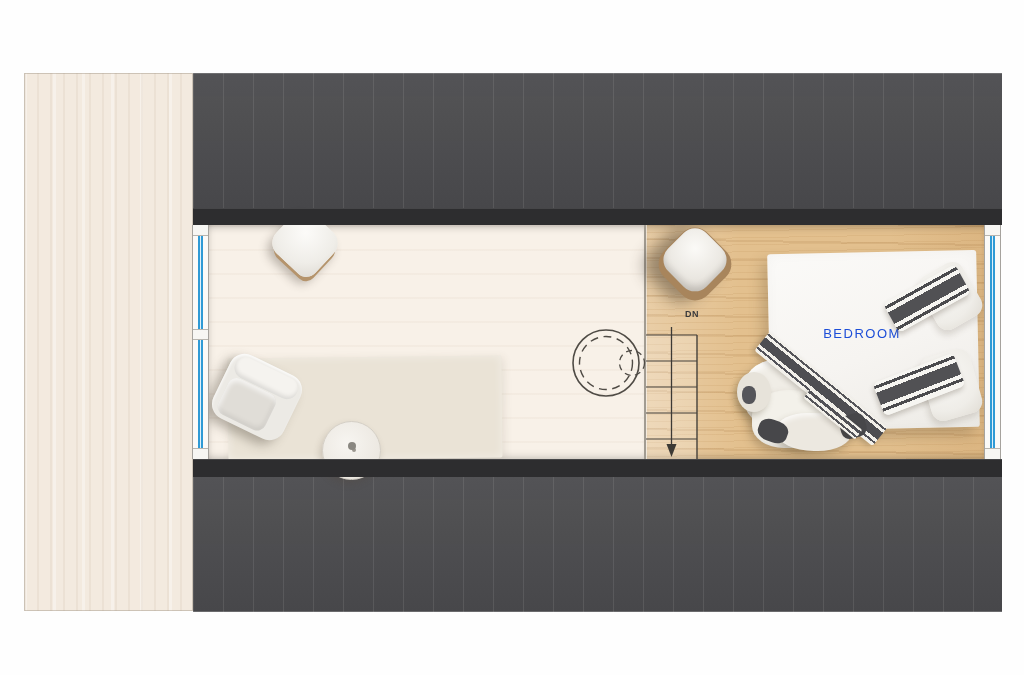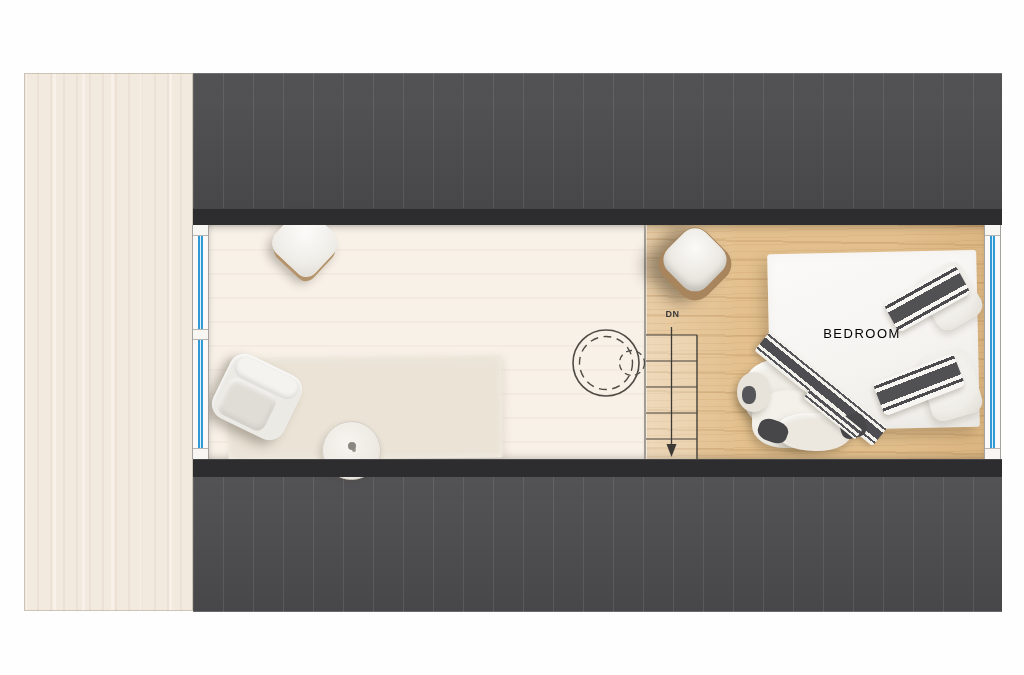--- a/index.html
+++ b/index.html
@@ -72,29 +72,29 @@
     box-shadow:inset 2px 3px 5px rgba(255,255,255,.7), inset -2px -3px 5px rgba(0,0,0,.08);}
   .side-table{left:322px;top:421px;width:59px;height:59px;border-radius:50%;z-index:3;
     background:radial-gradient(circle at 42% 38%, #f7f5f1, #ece8e1 70%, #ddd8cf);
     border:1px solid #d4cfc6;box-shadow:-2px 4px 7px rgba(80,70,55,.22);}
   .side-table .knob{left:25px;top:20px;width:8px;height:8px;border-radius:50%;background:#8a8781;
     box-shadow:2px 4px 0 -2px #9b978f;}
   .dashed-circle{left:571px;top:328px;width:76px;height:71px;z-index:3;}
 
   
   .stairs{left:646px;top:308px;width:53px;height:151px;z-index:3;}
-  .stairs-label{left:646px;top:309px;width:53px;text-align:center;font-size:9px;font-weight:700;
+  .stairs-label{left:646px;top:309px;width:53px;text-align:right;font-size:9px;font-weight:700;
     letter-spacing:.5px;color:#3a3a3c;z-index:4;}
 
   
   .bed{left:769px;top:252px;width:209px;height:177px;transform:rotate(-1.2deg);z-index:3;
     background:linear-gradient(160deg, #fbfaf8 0%, #f6f4f1 55%, #edebe6 100%);
     border-radius:3px;box-shadow:-6px 8px 14px rgba(110,90,60,.30), inset 0 0 14px rgba(0,0,0,.03);}
   .bedroom-label{left:806px;top:326px;width:112px;text-align:center;font-size:13px;
-    letter-spacing:1.5px;color:#000000;z-index:4;}
+    letter-spacing:1.5px;color:#1d4ed8;z-index:4;}
   .pillow-white{background:radial-gradient(circle at 40% 35%, #f9f8f5, #efede8 65%, #e0dcd4);
     border-radius:12px;z-index:4;box-shadow:-3px 4px 6px rgba(90,80,60,.18);}
   .pillow-white.p1{left:925px;top:266px;width:50px;height:60px;transform:rotate(-30deg);}
   .pillow-white.p2{left:925px;top:352px;width:52px;height:66px;transform:rotate(-16deg);}
   .pillow-band{height:33px;border-radius:5px;z-index:4;box-shadow:-2px 3px 5px rgba(70,60,45,.25);
     background:linear-gradient(to bottom,
       #f6f5f1 0 3px, #4b4b4e 3px 6px, #f6f5f1 6px 10px,
       #515154 10px 23px, #f6f5f1 23px 27px, #4b4b4e 27px 30px, #f6f5f1 30px 33px);}
   .pillow-band.b1{left:886px;top:282px;width:82px;transform:rotate(-29deg);}
   .pillow-band.b2{left:876px;top:367px;width:86px;height:35px;transform:rotate(-21deg);}

